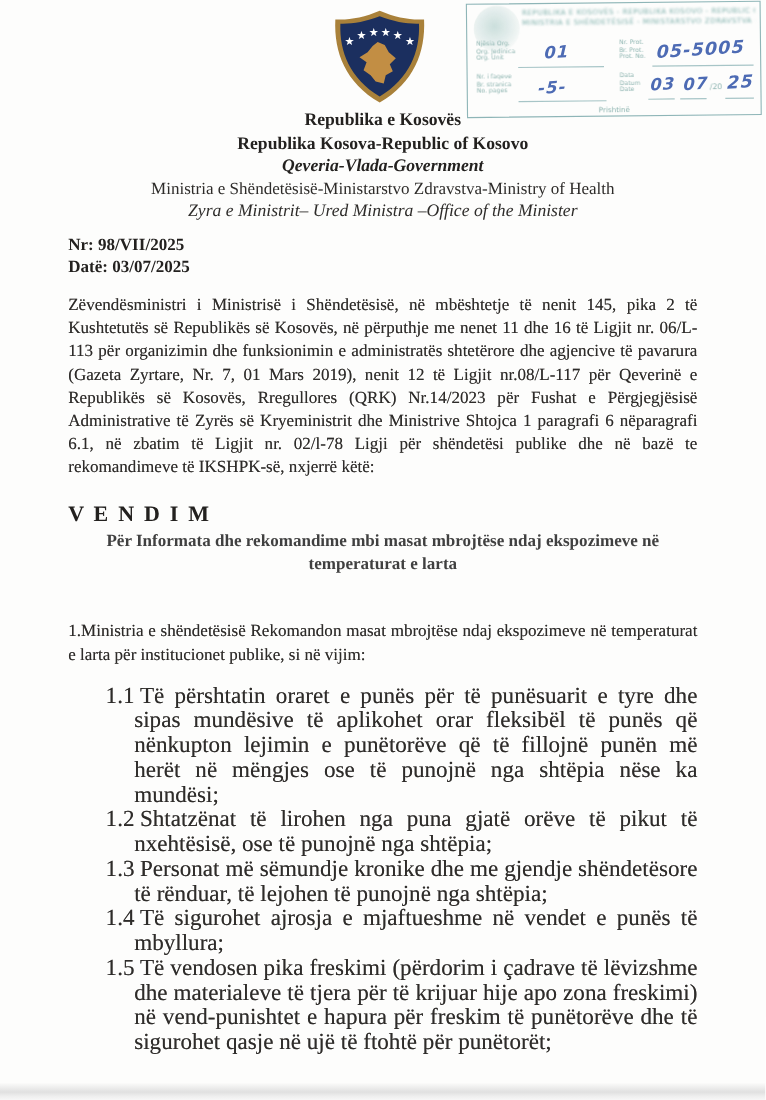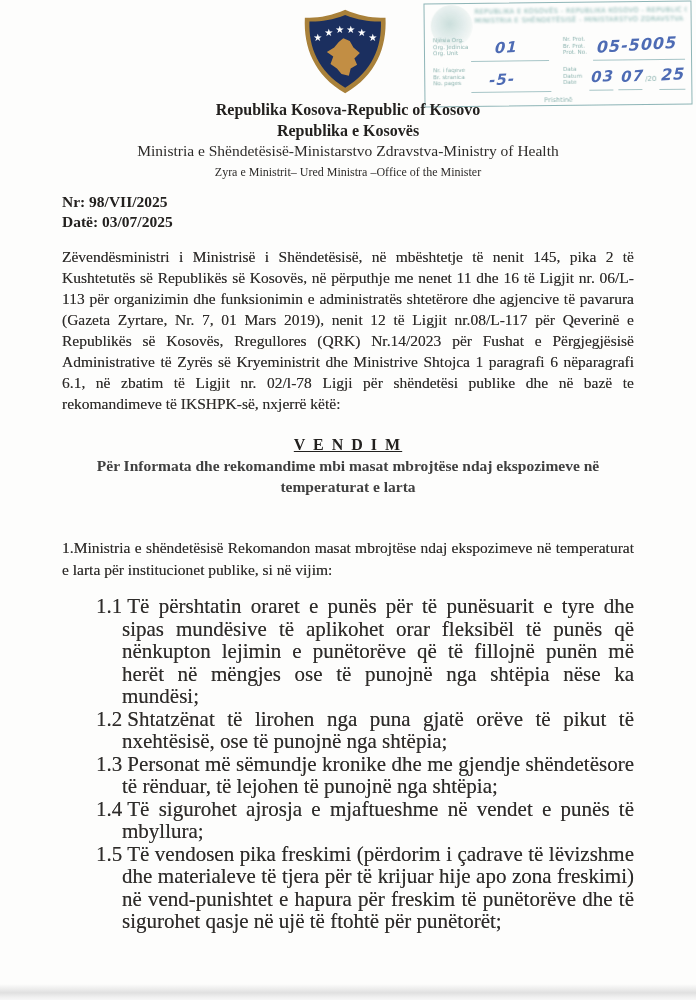--- a/index.html
+++ b/index.html
@@ -29,26 +29,26 @@
   }
   .uline { position:absolute; border-bottom:1px solid rgba(122,168,170,0.65); height:1px; }
   .printed-yr { position:absolute; font-size:7px; color:#8db4b0; filter:blur(0.3px); }
   .stamp-footer { position:absolute; bottom:1px; left:0; right:0; text-align:center; font-size:6.5px; color:#8db4b0; filter:blur(0.7px); }
   
   .content { position:absolute; left:62px; right:62px; top:0; }
   .letterhead { margin-top:100px; text-align:center; line-height:20.5px; }
   .lh-b   { font-weight:bold; font-size:16px; color:#23211f; }
   .lh-bi  { font-weight:bold; font-style:italic; font-size:16px; color:#23211f; }
   .lh-r   { font-size:15.5px; }
-  .lh-i   { font-size:12px; }
+  .lh-i   { font-style:italic; font-size:16px; }
   
   .refblock { margin-top:10px; text-align:left; font-weight:bold; font-size:15.5px; line-height:20px; color:#23211f; }
   
   .preamble { margin-top:14px; font-size:15.5px; line-height:21px; text-align:justify; text-shadow:0 0 0.4px rgba(46,44,42,0.6); }
-  .dec-title { margin-top:22px; text-align:center; font-weight:bold; font-size:16px; letter-spacing:2px; color:#23211f;text-decoration:underline; }
+  .dec-title { margin-top:22px; text-align:left; font-weight:bold; font-size:20px; letter-spacing:2px; color:#23211f; }
   .dec-sub { margin-top:1px; text-align:center; font-weight:bold; font-size:15.5px; line-height:21px; color:#404040; }
   .point1 { margin-top:40px; font-size:15.5px; line-height:22px; text-align:justify; text-shadow:0 0 0.4px rgba(46,44,42,0.6); }
   .rec-list { margin-top:14px; margin-left:34px; }
   .list-item { padding-left:26px; text-indent:-26px; font-size:21px; line-height:22.5px; text-align:justify; text-shadow:0 0 0.4px rgba(46,44,42,0.6); }
   .list-item .num { margin-right:5px; }
   
   .bottom-edge { position:absolute; left:0; right:0; bottom:0; height:16px;
     background:linear-gradient(to bottom, rgba(224,224,224,0) 0%, #e0e0e0 55%, #efefef 80%, #f7f7f7 100%); }
 </style>
 </head>
@@ -121,22 +121,23 @@
       <span class="hw" style="left:98px; top:0px; font-size:16px;">25</span>
       <span class="uline" style="left:96px; top:23px; width:26px;"></span>
     </div>
 
     <div class="stamp-footer">Prishtinë</div>
   </div>
 
   <div class="content">
 
     <div class="letterhead">
+      <div class="lh-b">Republika e Kosovës</div>
       <div class="lh-b">Republika Kosova-Republic of Kosovo</div>
-      <div class="lh-b">Republika e Kosovës</div>
+      <div class="lh-bi">Qeveria-Vlada-Government</div>
       <div class="lh-r">Ministria e Shëndetësisë-Ministarstvo Zdravstva-Ministry of Health</div>
       <div class="lh-i">Zyra e Ministrit– Ured Ministra –Office of the Minister</div>
     </div>
 
     <div class="refblock">
       <div>Nr: 98/VII/2025</div>
       <div>Datë: 03/07/2025</div>
     </div>
 
     <div class="preamble">Zëvendësministri i Ministrisë i Shëndetësisë, në mbështetje të nenit 145, pika 2 të Kushtetutës së Republikës së Kosovës, në përputhje me nenet  11 dhe 16 të Ligjit nr. 06/L-113 për organizimin dhe funksionimin e administratës shtetërore dhe agjencive të pavarura (Gazeta Zyrtare, Nr. 7, 01 Mars 2019), nenit 12 të Ligjit nr.08/L-117 për Qeverinë e Republikës së Kosovës, Rregullores (QRK) Nr.14/2023 për Fushat e Përgjegjësisë Administrative të Zyrës së Kryeministrit dhe Ministrive Shtojca 1 paragrafi 6 nëparagrafi 6.1, në zbatim të Ligjit nr. 02/l-78 Ligji për shëndetësi publike dhe në bazë te rekomandimeve të IKSHPK-së, nxjerrë këtë:</div>

